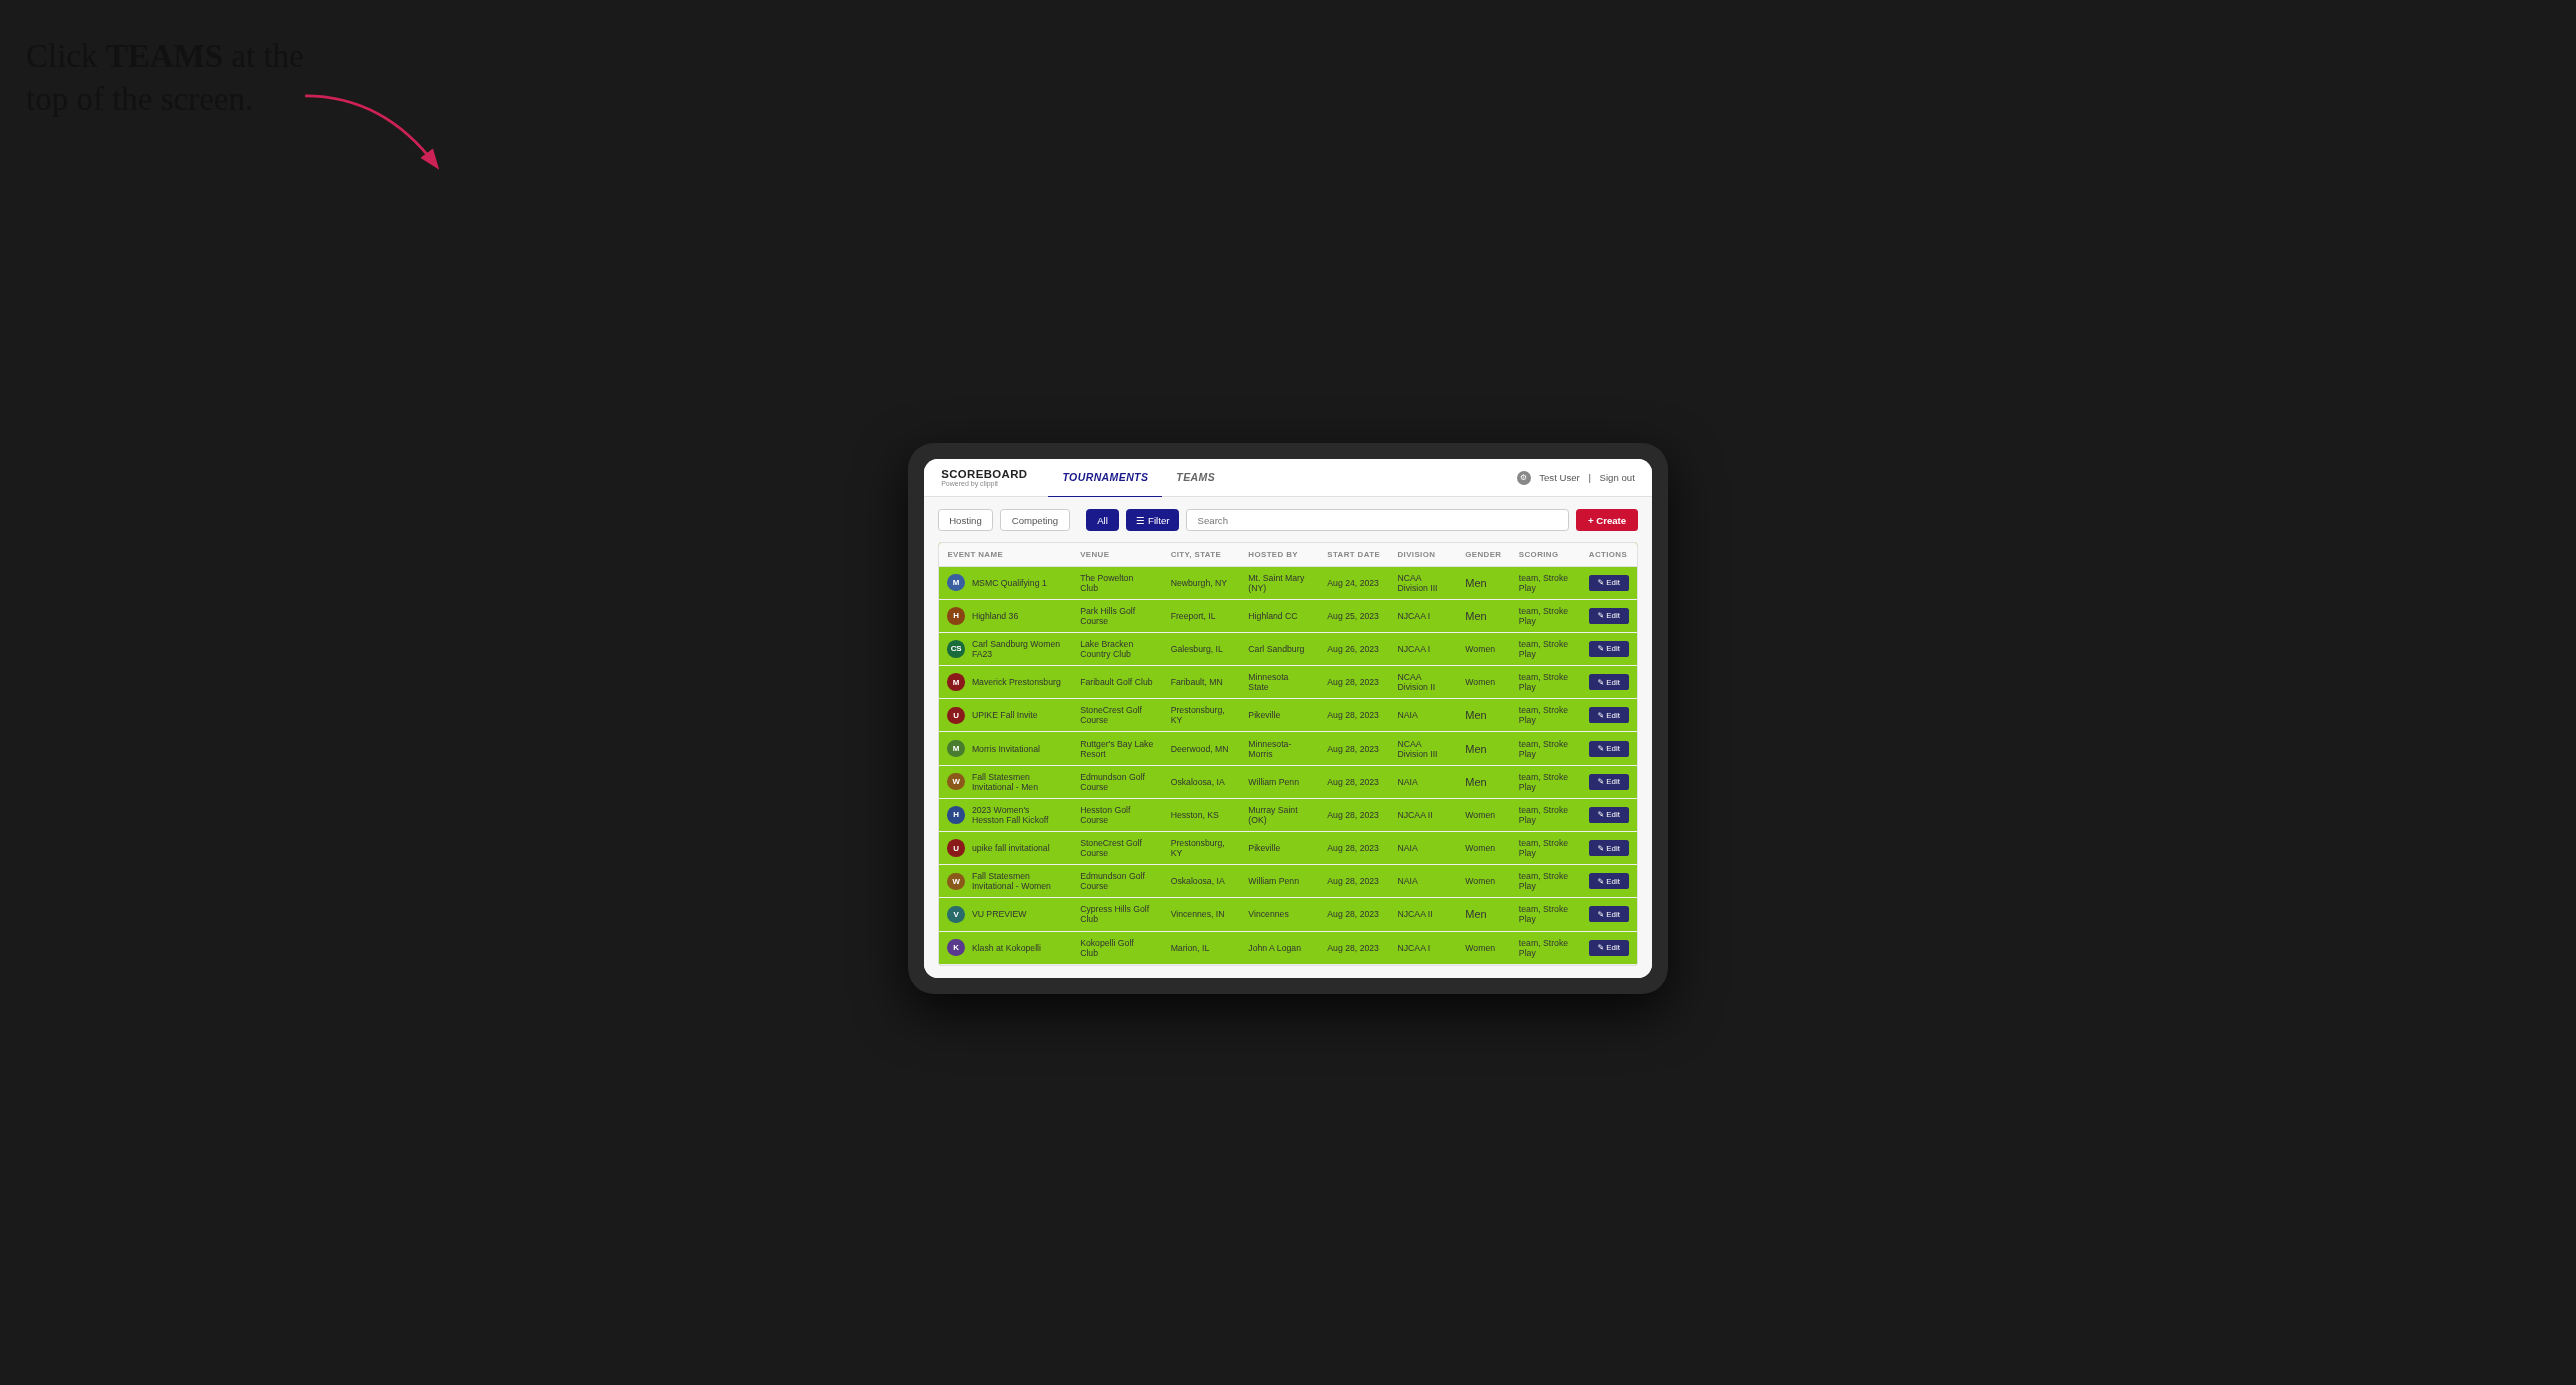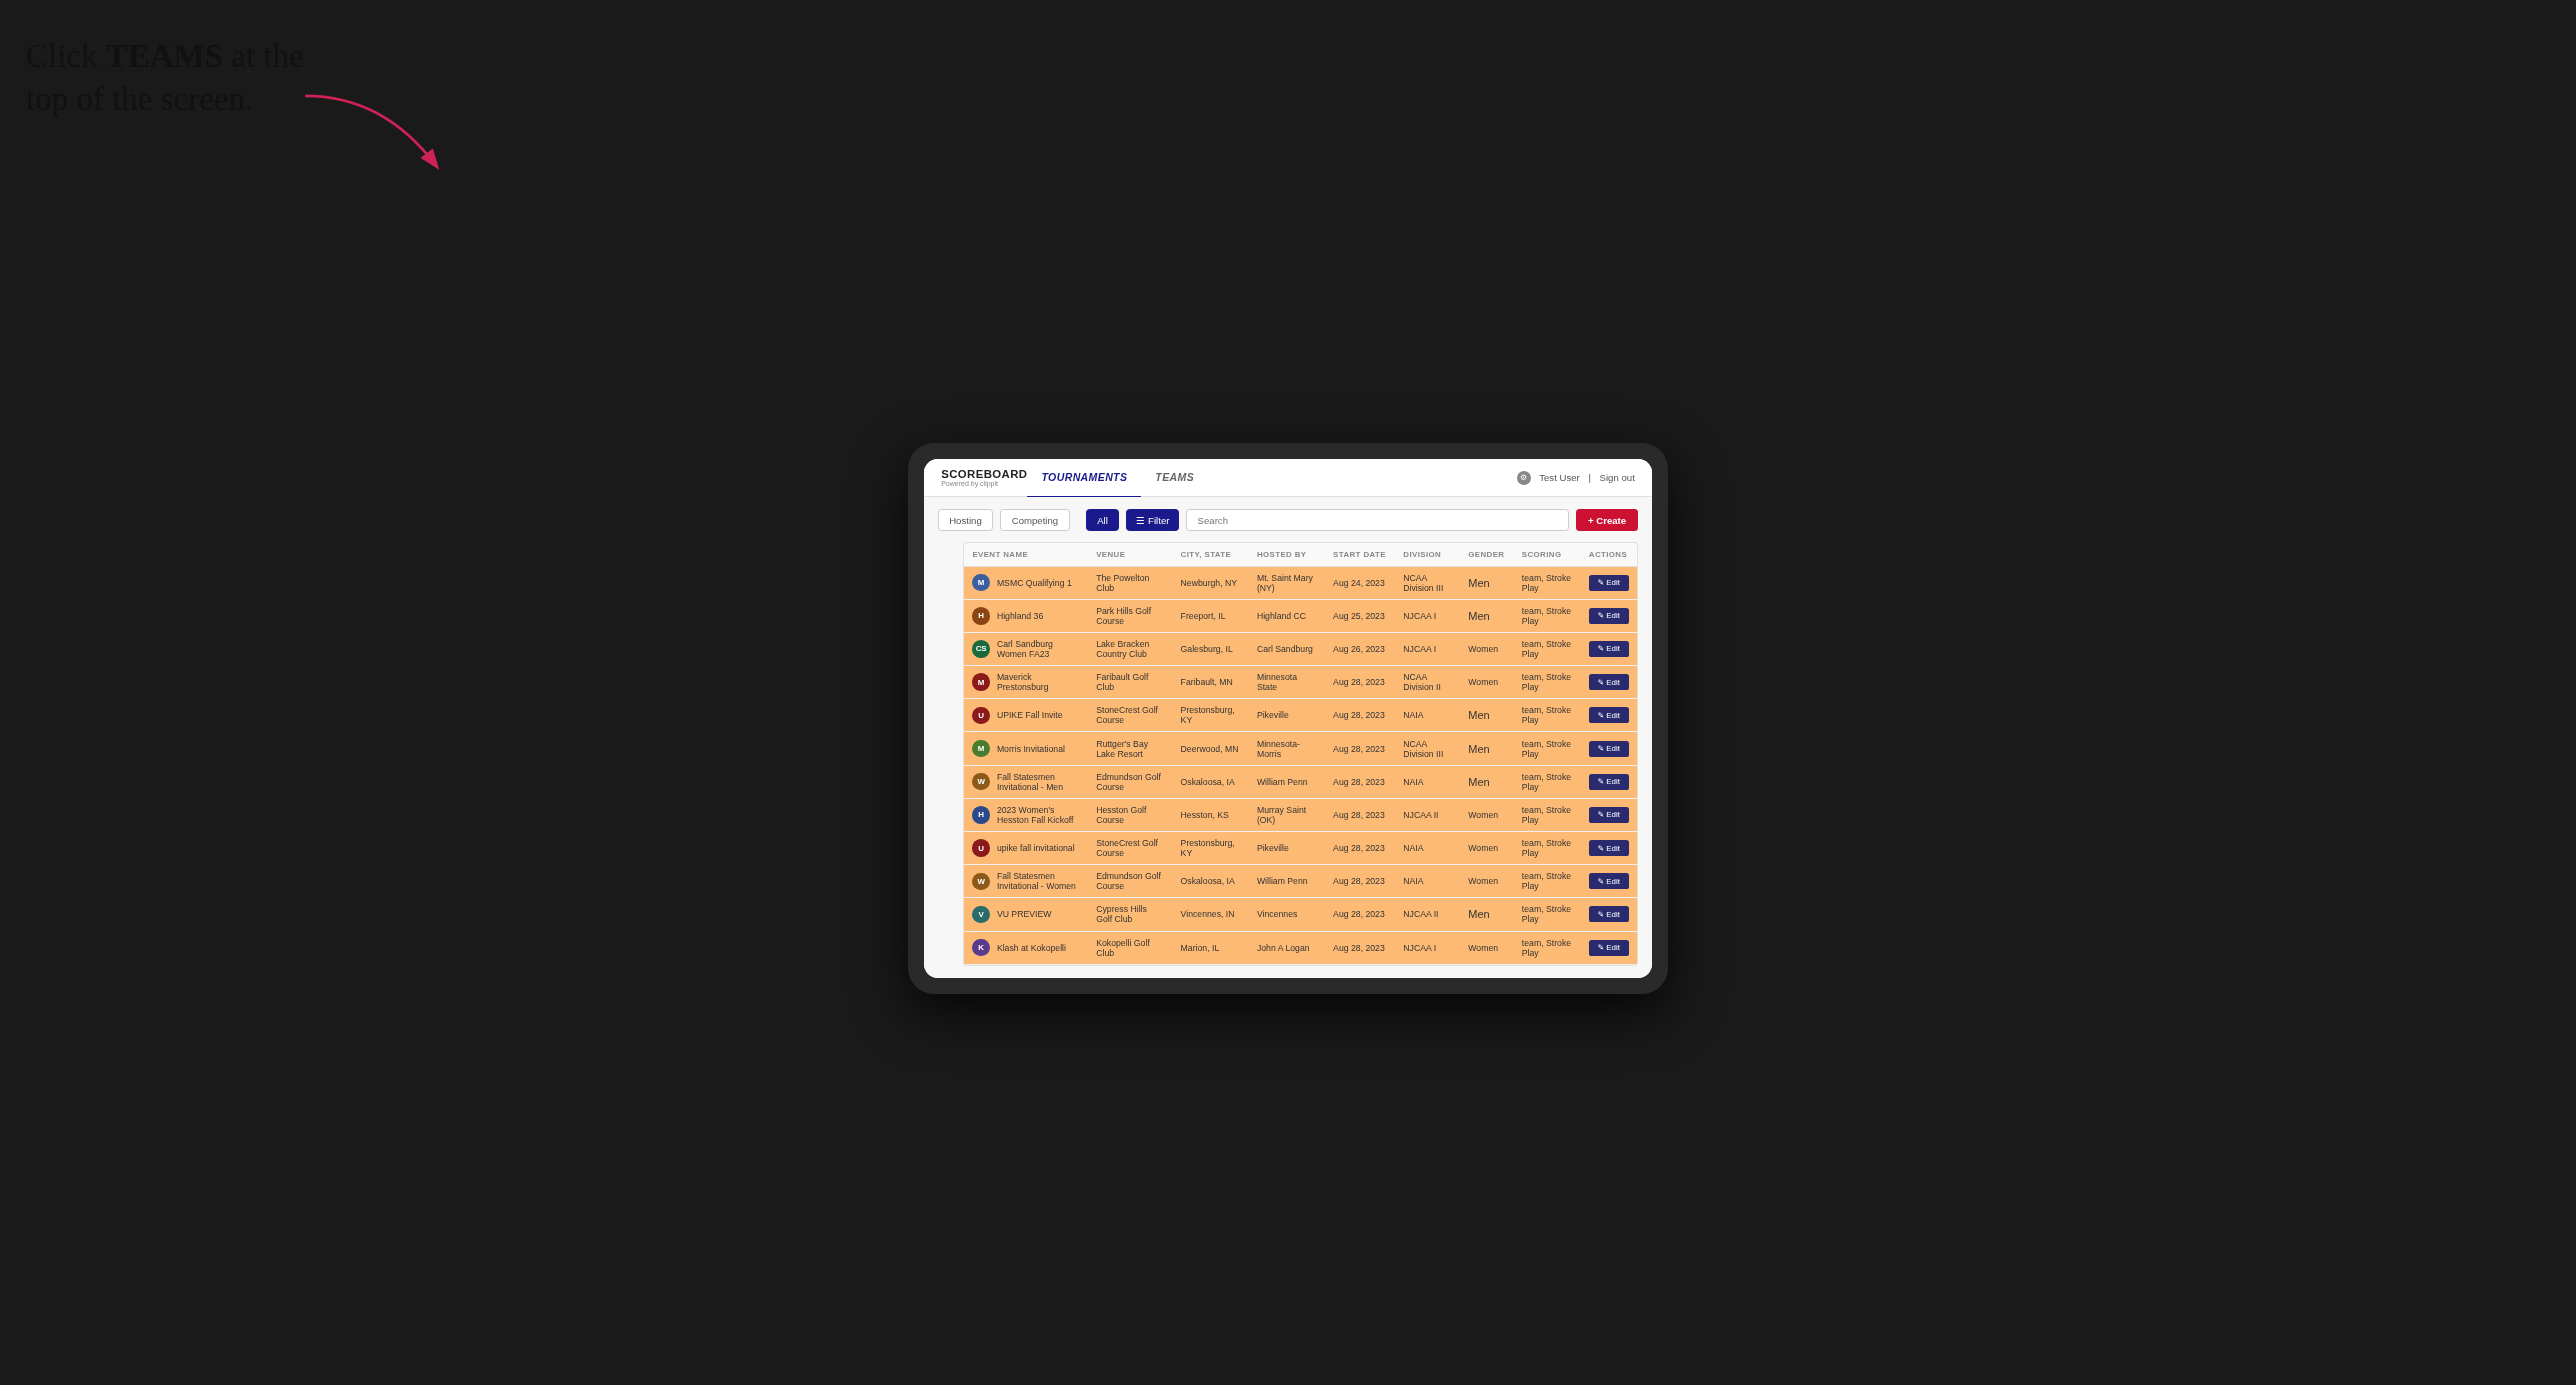--- a/index.html
+++ b/index.html
@@ -62,20 +62,21 @@
       border-bottom: 0.9px solid #e0e0e0;
       display: flex;
       align-items: center;
       padding: 0 17.5px;
       height: 38px;
     }
 
     .logo-area {
       display: flex;
       flex-direction: column;
+      margin-right: 21px;
     }
     .logo-main {
       font-size: 11.4px;
       font-weight: 800;
       color: #222;
       letter-spacing: 0.4px;
     }
     .logo-sub {
       font-size: 7px;
       color: #888;
@@ -192,25 +193,24 @@
       border: none;
       border-radius: 3.5px;
       font-size: 9.6px;
       font-weight: 600;
       cursor: pointer;
       white-space: nowrap;
     }
 
     
     .table-container {
-      background: #fdba74;
+      background: #84cc16;
       border-radius: 3.5px;
       overflow: hidden;
       border: 0.9px solid #e0e0e0;
-      margin-left: 25px;
     }
 
     table {
       width: 100%;
       border-collapse: collapse;
       font-size: 9.2px;
     }
 
     thead tr {
       background: #f9f9f9;

